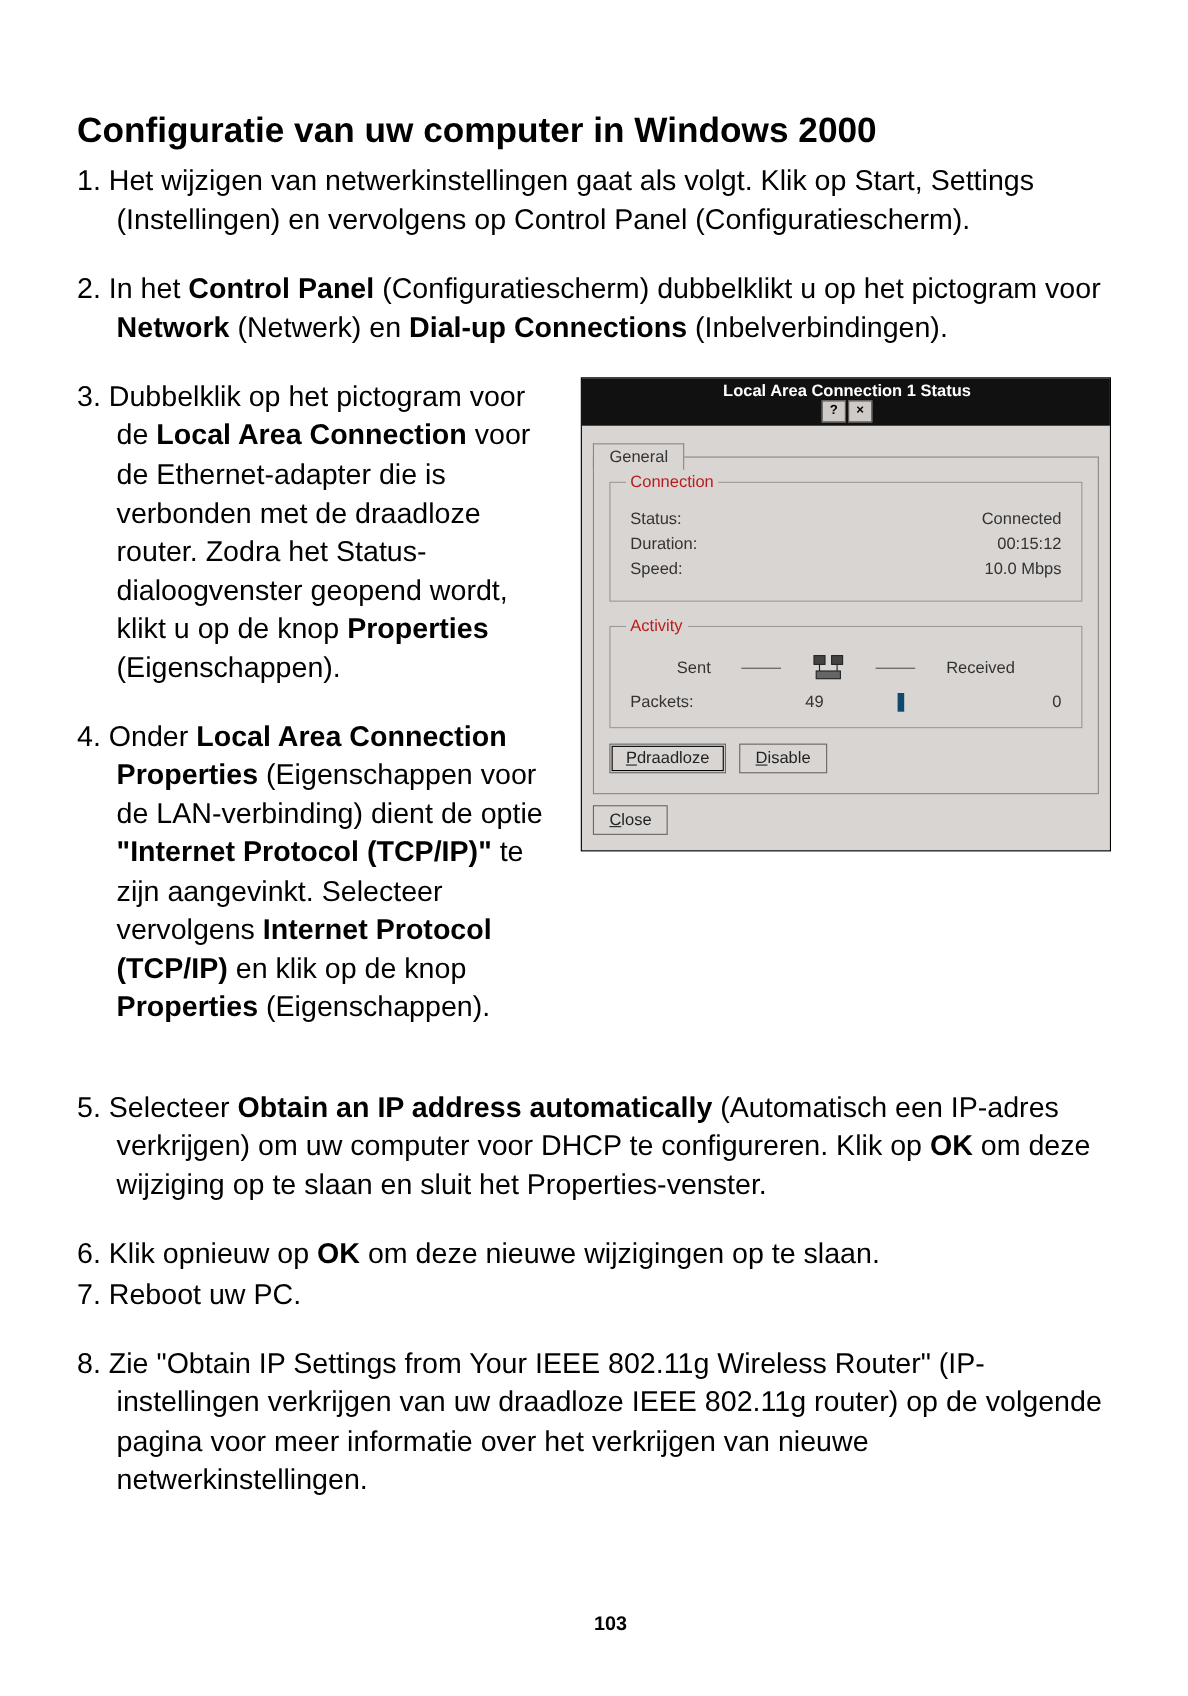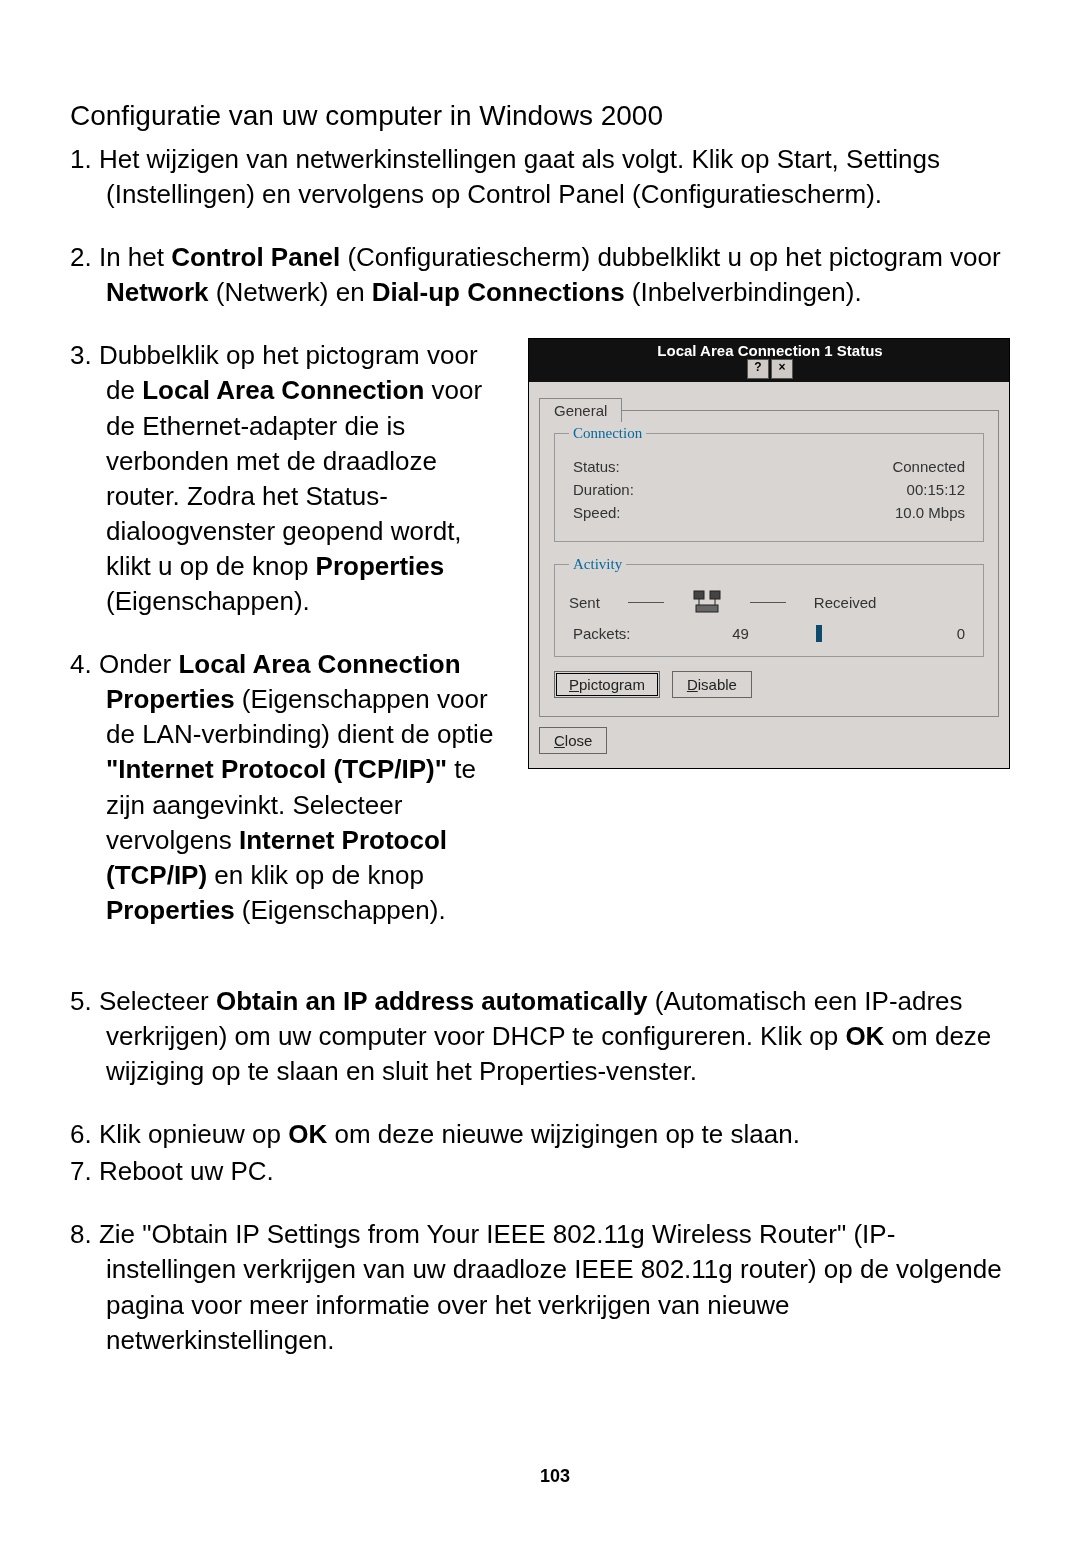--- a/index.html
+++ b/index.html
@@ -11,22 +11,22 @@
     width: 1080px;
   }
   .page {
     padding: 100px 70px 40px 70px;
     box-sizing: border-box;
     width: 1080px;
     min-height: 1542px;
     position: relative;
   }
   .heading {
-    font-weight: normal;
-    font-size: 28px;
+    font-weight: bold;
+    font-size: 32px;
     margin-bottom: 10px;
   }
   .body-text {
     font-size: 26px;
     line-height: 1.35;
   }
   ol.steps {
     list-style: none;
     margin: 0;
     padding: 0;
@@ -108,34 +108,34 @@
     padding: 14px 14px 18px 14px;
   }
 
   fieldset.win-group {
     border: 1px solid #999;
     margin: 0 0 14px 0;
     padding: 10px 14px 14px 14px;
   }
   fieldset.win-group legend {
     font-size: 15px;
-    color: #0369a1;
+    color: #b91c1c;
     padding: 0 4px;
-    font-family: Liberation Serif, serif;
   }
   .kv-row {
     display: flex;
     justify-content: space-between;
     margin: 6px 4px;
     font-size: 15px;
     text-align: right;
   }
   .activity-top {
     display: flex;
     align-items: center;
+    justify-content: center;
     gap: 28px;
     margin: 6px 0 10px 0;
     font-size: 15px;
   }
   .activity-icon {
     display: inline-flex;
     align-items: center;
     justify-content: center;
   }
   .activity-line {
@@ -271,21 +271,21 @@
               <span>Received</span>
             </div>
             <div class="packets-row">
               <span class="lbl">Packets:</span>
               <span class="sent">49</span>
               <span class="recv">0</span>
             </div>
           </fieldset>
 
           <div class="win-bottom-buttons">
-            <button class="win-btn focus"><span class="u">P</span><span>pictogram</span></button>
+            <button class="win-btn focus"><span class="u">P</span><span>draadloze</span></button>
             <button class="win-btn"><span class="u">D</span><span>isable</span></button>
           </div>
         </div>
         <div class="win-close-row">
           <button class="win-btn"><span class="u">C</span><span>lose</span></button>
         </div>
       </div>
     </div>
   </div>
 

